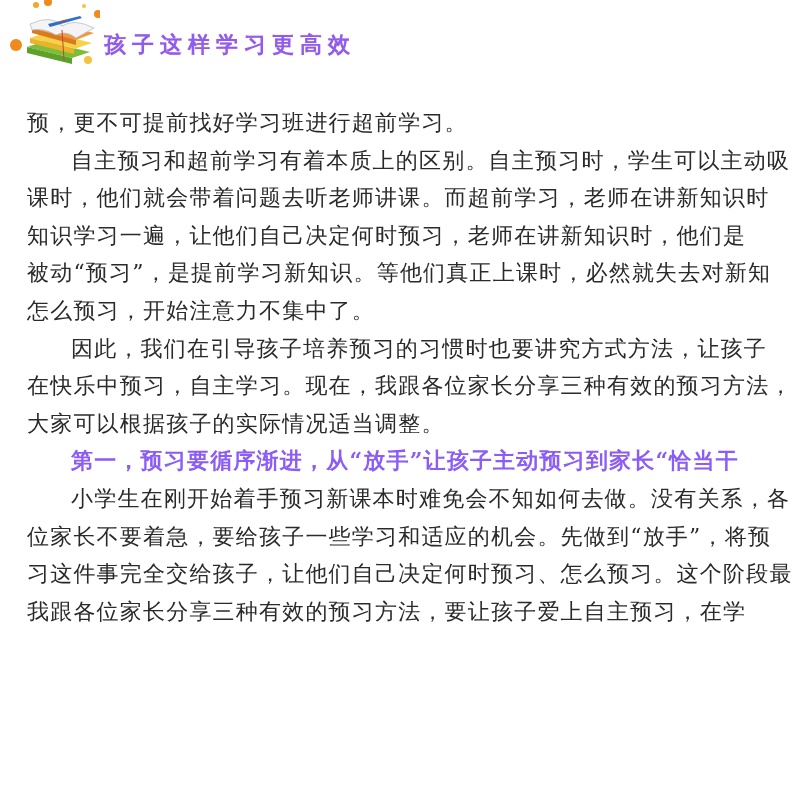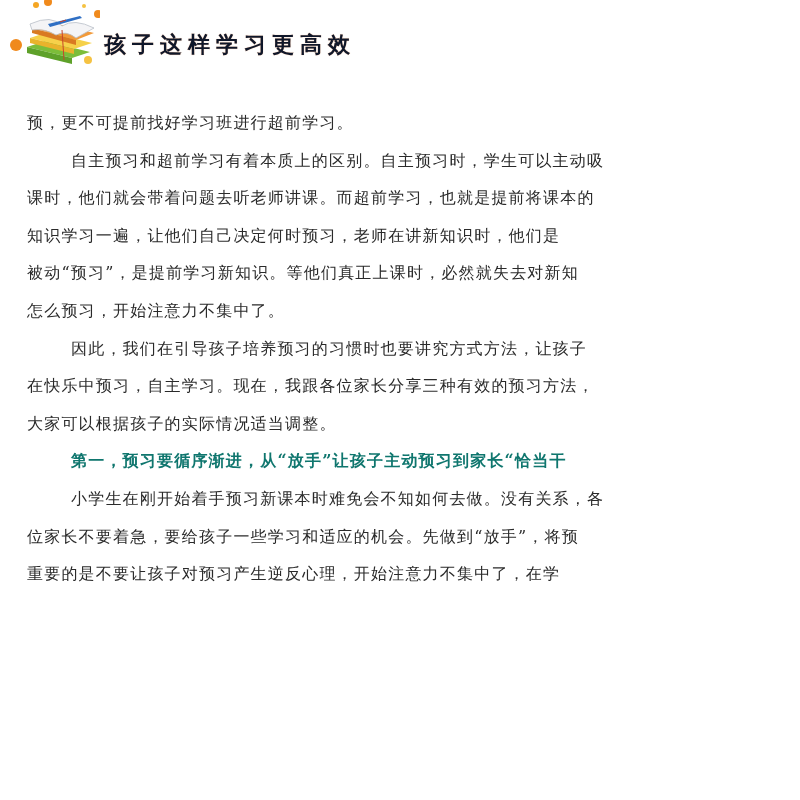--- a/index.html
+++ b/index.html
@@ -1,23 +1,23 @@
 <!DOCTYPE html>
 <html><head>
 <meta charset="utf-8">
 <style>
   html, body { margin: 0; padding: 0; background: #ffffff; }
   body { width: 800px; height: 800px; overflow: hidden; position: relative; font-family: "DejaVu Serif", "Liberation Serif", serif; }
   .header { position: absolute; left: 0; top: 0; width: 800px; height: 95px; }
   .book-icon { position: absolute; left: 10px; top: 0px; width: 90px; height: 75px; }
-  .header-title { position: absolute; left: 104px; top: 30px; font-family: "DejaVu Sans", sans-serif; font-weight: bold; font-size: 22px; letter-spacing: 6px; color: #0f172a; text-shadow: 0 0 1px #f6b98f; }
+  .header-title { position: absolute; left: 104px; top: 30px; font-family: "DejaVu Sans", sans-serif; font-weight: bold; font-size: 22px; letter-spacing: 6px; color: #8b5cf6; text-shadow: 0 0 1px #f6b98f; }
   .page { position: absolute; left: 27px; top: 104px; width: 750px; }
-  .line { height: 37.6px; line-height: 37.6px; font-size: 16px; color: #2a2a2a; white-space: nowrap; letter-spacing: 1.2px; }
+  .line { height: 37.6px; line-height: 37.6px; font-size: 22px; color: #2a2a2a; white-space: nowrap; letter-spacing: 1.2px; }
   .line.indent { padding-left: 44px; }
-  .line.highlight { color: #0f766e; font-weight: bold; }
+  .line.highlight { color: #8b5cf6; font-weight: bold; }
 </style>
 </head>
 <body>
 
 <div class="header">
   <svg class="book-icon" viewBox="0 0 90 75">
     <circle cx="26" cy="5" r="3" fill="#f5a623"></circle>
     <circle cx="38" cy="2" r="4" fill="#f08a1c"></circle>
     <circle cx="74" cy="6" r="2" fill="#f5c242"></circle>
     <circle cx="88" cy="14" r="4" fill="#f08a1c"></circle>
@@ -32,24 +32,25 @@
     <path d="M20 24 Q42 14 52 26 Q64 18 84 28 L66 38 Q56 30 46 35 Q34 28 22 30 Z" fill="#f4f4f6" stroke="#b9bfc8" stroke-width="0.8"></path>
     <path d="M38 24 L70 16 L72 18 L40 27 Z" fill="#2f6fc4"></path>
     <path d="M50 22 L56 20 M52 30 L54 60" stroke="#c9452a" stroke-width="1"></path>
   </svg>
   <div class="header-title">孩子这样学习更高效</div>
 </div>
 
 <div class="page" id="page">
     <div class="line">预，更不可提前找好学习班进行超前学习。</div>
     <div class="line indent">自主预习和超前学习有着本质上的区别。自主预习时，学生可以主动吸</div>
-    <div class="line">课时，他们就会带着问题去听老师讲课。而超前学习，也就是提前将课本的</div>
+    <div class="line">课时，他们就会带着问题去听老师讲课。而超前学习，老师在讲新知识时</div>
     <div class="line">知识学习一遍，让他们自己决定何时预习，老师在讲新知识时，他们是</div>
     <div class="line">被动“预习”，是提前学习新知识。等他们真正上课时，必然就失去对新知</div>
     <div class="line">怎么预习，开始注意力不集中了。</div>
     <div class="line indent">因此，我们在引导孩子培养预习的习惯时也要讲究方式方法，让孩子</div>
     <div class="line">在快乐中预习，自主学习。现在，我跟各位家长分享三种有效的预习方法，</div>
     <div class="line">大家可以根据孩子的实际情况适当调整。</div>
     <div class="line indent highlight">第一，预习要循序渐进，从“放手”让孩子主动预习到家长“恰当干</div>
     <div class="line indent">小学生在刚开始着手预习新课本时难免会不知如何去做。没有关系，各</div>
     <div class="line">位家长不要着急，要给孩子一些学习和适应的机会。先做到“放手”，将预</div>
-    <div class="line">重要的是不要让孩子对预习产生逆反心理，开始注意力不集中了，在学</div>
+    <div class="line">习这件事完全交给孩子，让他们自己决定何时预习、怎么预习。这个阶段最</div>
+    <div class="line">我跟各位家长分享三种有效的预习方法，要让孩子爱上自主预习，在学</div>
   </div>
 
 </body></html>

